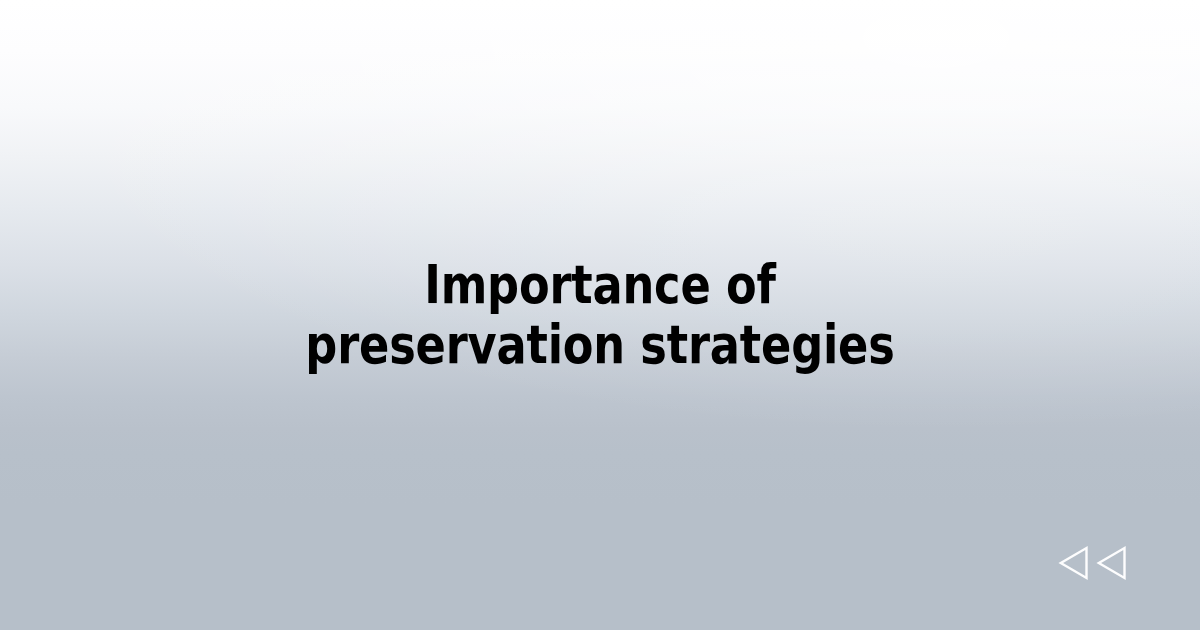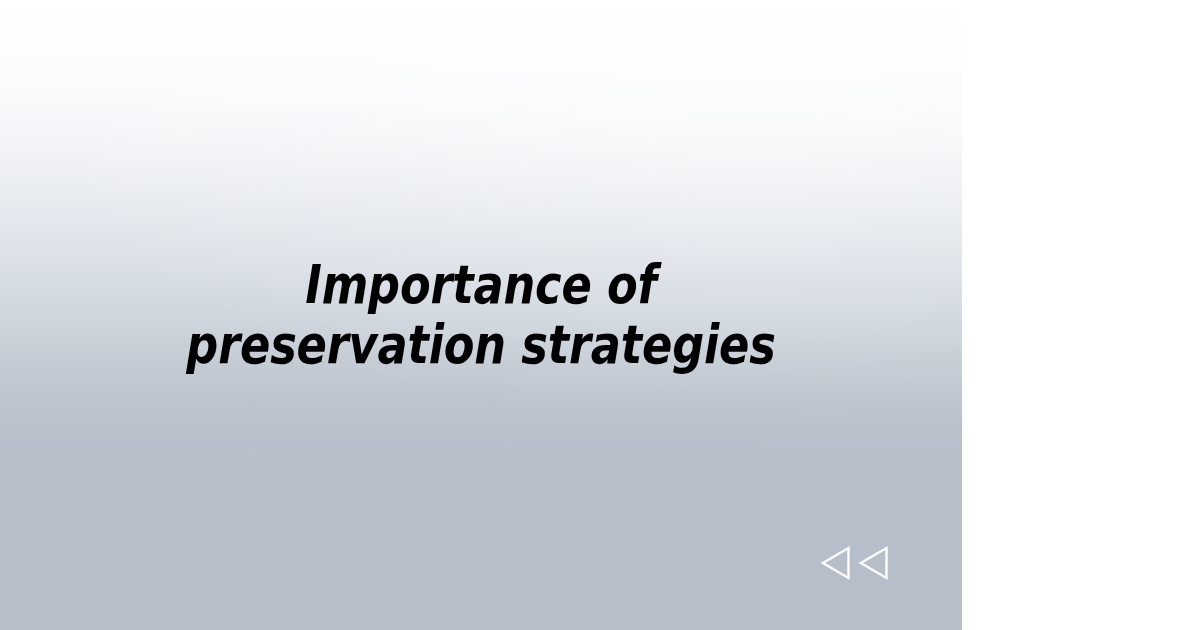--- a/index.html
+++ b/index.html
@@ -8,41 +8,40 @@
   }
   body {
     width: 1200px;
     height: 630px;
     overflow: hidden;
     font-family: "Liberation Sans", sans-serif;
   }
 
   #slide {
     position: relative;
-    width: 962px;
+    width: 1200px;
     height: 630px;
     box-sizing: border-box;
     background: linear-gradient(
       to bottom,
       #ffffff 0%,
       #fdfdfe 8%,
       #f8f9fb 17%,
       #f0f2f5 25%,
       #e6eaef 33%,
       #dbe0e7 42%,
       #cfd6de 50%,
       #c5ccd5 57%,
       #bdc5cf 63%,
       #b9c1cb 68%,
       #b7c0ca 72%,
       #b6bfc9 80%,
       #b6bfc9 100%
     );
     overflow: hidden;
-    font-style: italic;
   }
 
   
   #slide::before {
     content: "";
     position: absolute;
     inset: 0;
     background: radial-gradient(
       120% 95% at 78% 6%,
       rgba(255,255,255,0.55) 0%,

